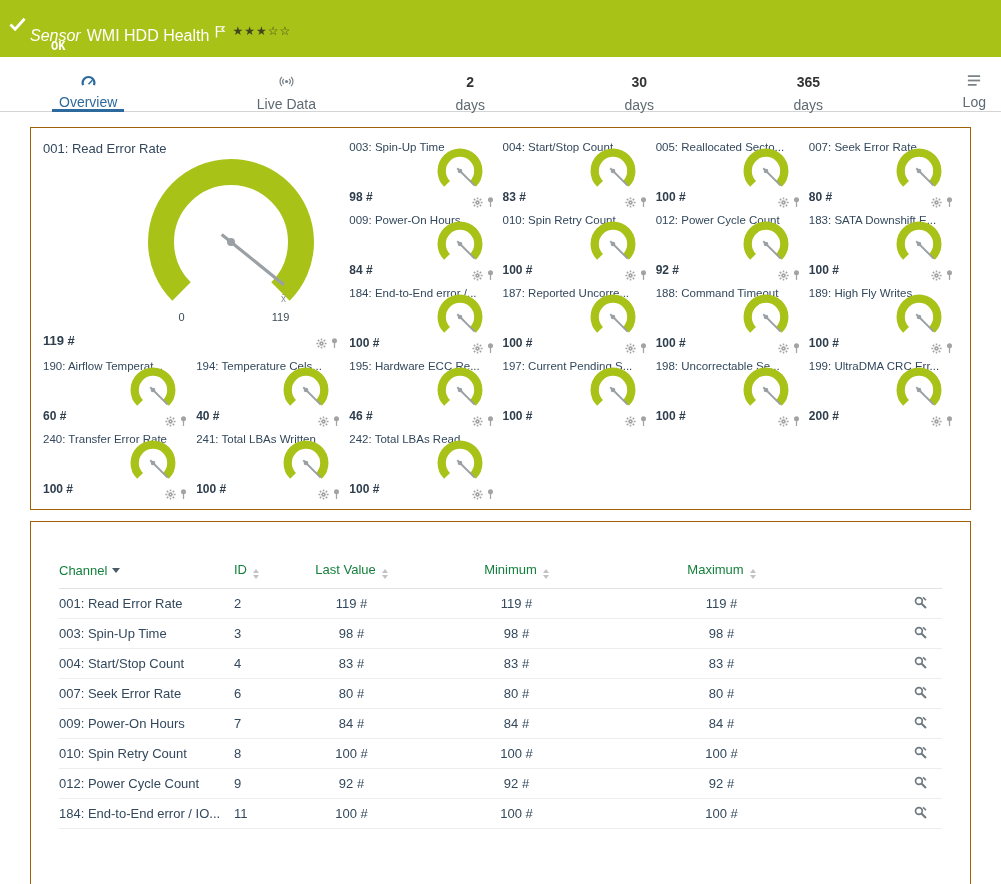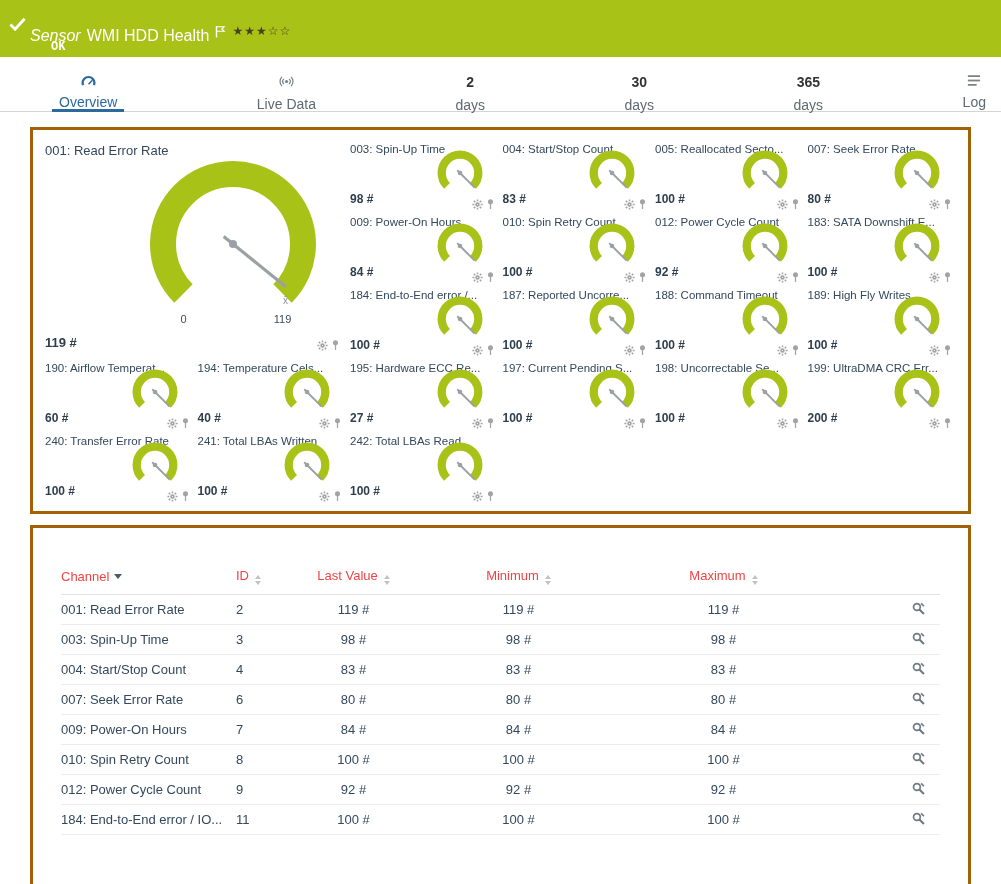--- a/index.html
+++ b/index.html
@@ -25,41 +25,41 @@
   .tab { display:flex; align-items:center; gap:7px; padding:0 13px; font-size:14px;
          color:#5f6a72; cursor:pointer; position:relative; white-space:nowrap;flex-direction:column; }
   .tab .ticon { display:flex; color:#7a8288; }
   .tab.active { color:#2c699d; }
   .tab.active .ticon { color:#2c699d; }
   .tab.active::after { content:""; position:absolute; left:6px; right:6px; bottom:-1px; height:3px; background:#2c699d; }
   .tnum { color:#333; font-weight:bold; }
 
   
   .content { padding:15px 30px 0; background:#fff; }
-  .panel { background:#fff; border:3px solid #a16207; }
+  .panel { background:#fff; border:1px solid #a16207; }
 
   
   .gauges-panel { padding:10px 10px 6px; margin-bottom:11px; }
   .gauge-grid { display:grid; grid-template-columns:repeat(6,1fr); grid-template-rows:repeat(5,73px); }
   .gauge-cell { position:relative; padding:3px 10px 0 2px; }
   .gauge-cell.large { grid-column:1/3; grid-row:1/4; }
   .g-title { font-size:11.5px; color:#33485c; white-space:nowrap; overflow:hidden; }
   .large .g-title { font-size:13px; }
   .g-value { position:absolute; left:2px; bottom:7px; font-size:12px; font-weight:bold; color:#2f3e4d; }
   .large .g-value { font-size:13px; bottom:9px; }
   .sg { position:absolute; right:14px; top:5px; }
   .g-dial { position:absolute; left:90px; top:12px; }
   .g-icons { position:absolute; right:6px; bottom:3px; display:flex; gap:3px; color:#a3a3a3; align-items:center; }
   .g-icons span { display:flex; cursor:pointer; }
   .large .g-icons { right:8px; bottom:8px; }
 
   
   .table-panel { padding:40px 28px 20px; height:430px; }
   table { border-collapse:collapse; width:100%; table-layout:fixed; }
-  th { font-weight:normal; color:#ef4444; font-size:13px; text-align:left;
+  th { font-weight:normal; color:#15803d; font-size:13px; text-align:left;
        padding:0 0 9px 0; border-bottom:1px solid #e2e2e2; cursor:pointer; white-space:nowrap; }
   td { font-size:13px; color:#33485c; height:30px; padding:0; border-bottom:1px solid #ededed; white-space:nowrap; overflow:hidden; }
   .num { text-align:center; }
   .c-icon { text-align:right; padding-right:14px; color:#6f7a82; }
   td.c-icon span { cursor:pointer; display:inline-flex; }
   .chan { cursor:pointer; }
 
   
   .sort { display:inline-flex; flex-direction:column; gap:2px; margin-left:6px; vertical-align:1px; }
   .sort i { width:0; height:0; border-left:3.5px solid transparent; border-right:3.5px solid transparent; display:block; }
@@ -550,21 +550,21 @@
         </div>
         <div class="gauge-cell">
           <div class="g-title">195: Hardware ECC Re...</div>
           <svg class="sg" width="54" height="54" viewBox="0 0 56 56">
             <path d="M14.6 42.4A19 19 0 1 1 41.4 42.4" fill="none" stroke="#a9c217" stroke-width="8.6"></path>
             <g transform="rotate(135 28 29)">
               <line x1="28" y1="33" x2="28" y2="7.5" stroke="#9aa0a4" stroke-width="2"></line>
             </g>
             <circle cx="28" cy="29" r="2.4" fill="#9aa0a4"></circle>
           </svg>
-          <div class="g-value">27 #</div>
+          <div class="g-value">46 #</div>
           <div class="g-icons">
             <span>
               <svg width="11" height="11" viewBox="0 0 16 16">
                 <g stroke="currentColor" fill="none">
                   <circle cx="8" cy="8" r="2.1" stroke-width="2.4"></circle>
                   <path d="M8 .6v2.8M8 12.6v2.8M.6 8h2.8M12.6 8h2.8M2.7 2.7l2 2M11.3 11.3l2 2M13.3 2.7l-2 2M4.7 11.3l-2 2" stroke-width="2.2"></path>
                 </g>
               </svg>
             </span>
             <span>

